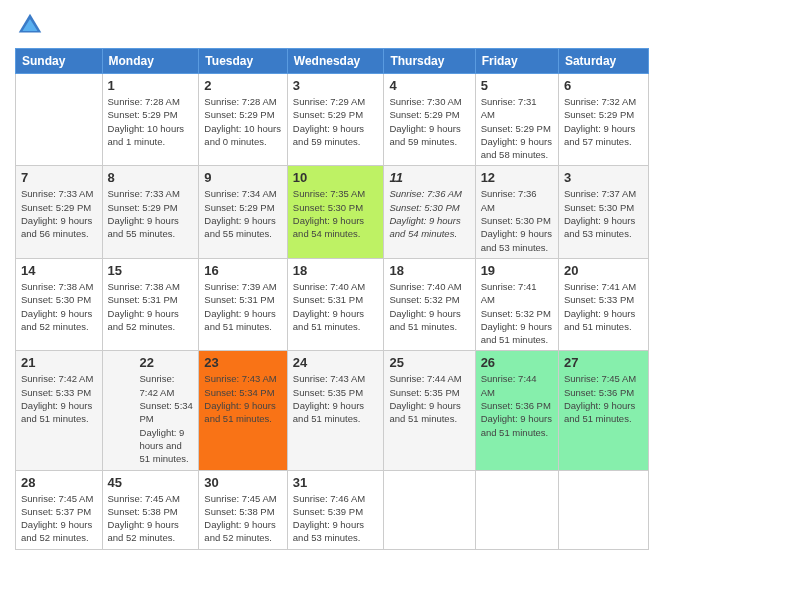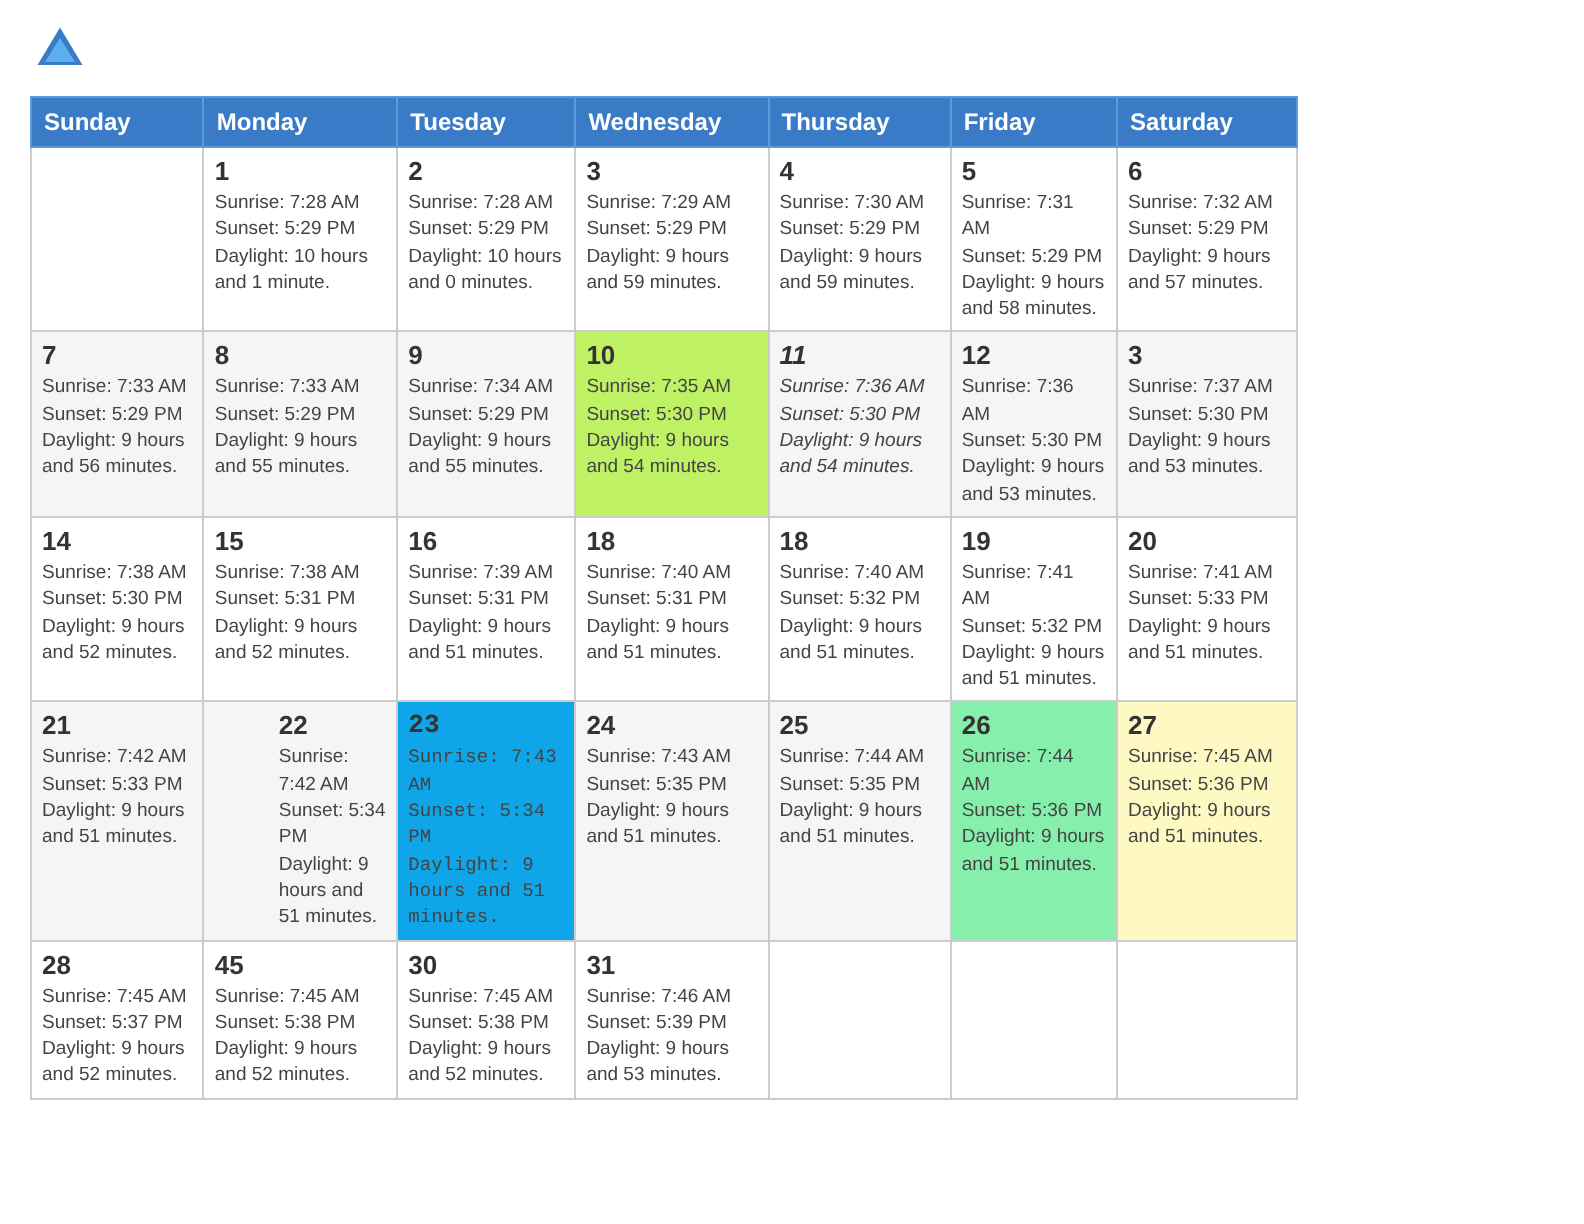--- a/index.html
+++ b/index.html
@@ -209,37 +209,37 @@
         </tr>
         <tr>
           <td style="background: rgb(245, 245, 245);">
             <div class="day-number">21</div>
             <div class="day-info">Sunrise: 7:42 AM<br>Sunset: 5:33 PM<br>Daylight: 9 hours and 51 minutes.</div>
           </td>
           <td style="background: rgb(245, 245, 245); padding-left: 37px;">
             <div class="day-number">22</div>
             <div class="day-info">Sunrise: 7:42 AM<br>Sunset: 5:34 PM<br>Daylight: 9 hours and 51 minutes.</div>
           </td>
-          <td style="background: #0ea5e9; font-family: Liberation Mono, monospace;">
+          <td style="background: #f97316;">
             <div class="day-number">23</div>
             <div class="day-info">Sunrise: 7:43 AM<br>Sunset: 5:34 PM<br>Daylight: 9 hours and 51 minutes.</div>
           </td>
           <td style="background: rgb(245, 245, 245);">
             <div class="day-number">24</div>
             <div class="day-info">Sunrise: 7:43 AM<br>Sunset: 5:35 PM<br>Daylight: 9 hours and 51 minutes.</div>
           </td>
           <td style="background: rgb(245, 245, 245);">
             <div class="day-number">25</div>
             <div class="day-info">Sunrise: 7:44 AM<br>Sunset: 5:35 PM<br>Daylight: 9 hours and 51 minutes.</div>
           </td>
           <td style="background: #86efac;">
             <div class="day-number">26</div>
             <div class="day-info">Sunrise: 7:44 AM<br>Sunset: 5:36 PM<br>Daylight: 9 hours and 51 minutes.</div>
           </td>
-          <td style="background: #fef9c3;">
+          <td style="background: #86efac;">
             <div class="day-number">27</div>
             <div class="day-info">Sunrise: 7:45 AM<br>Sunset: 5:36 PM<br>Daylight: 9 hours and 51 minutes.</div>
           </td>
         </tr>
         <tr>
           <td>
             <div class="day-number">28</div>
             <div class="day-info">Sunrise: 7:45 AM<br>Sunset: 5:37 PM<br>Daylight: 9 hours and 52 minutes.</div>
           </td>
           <td>

